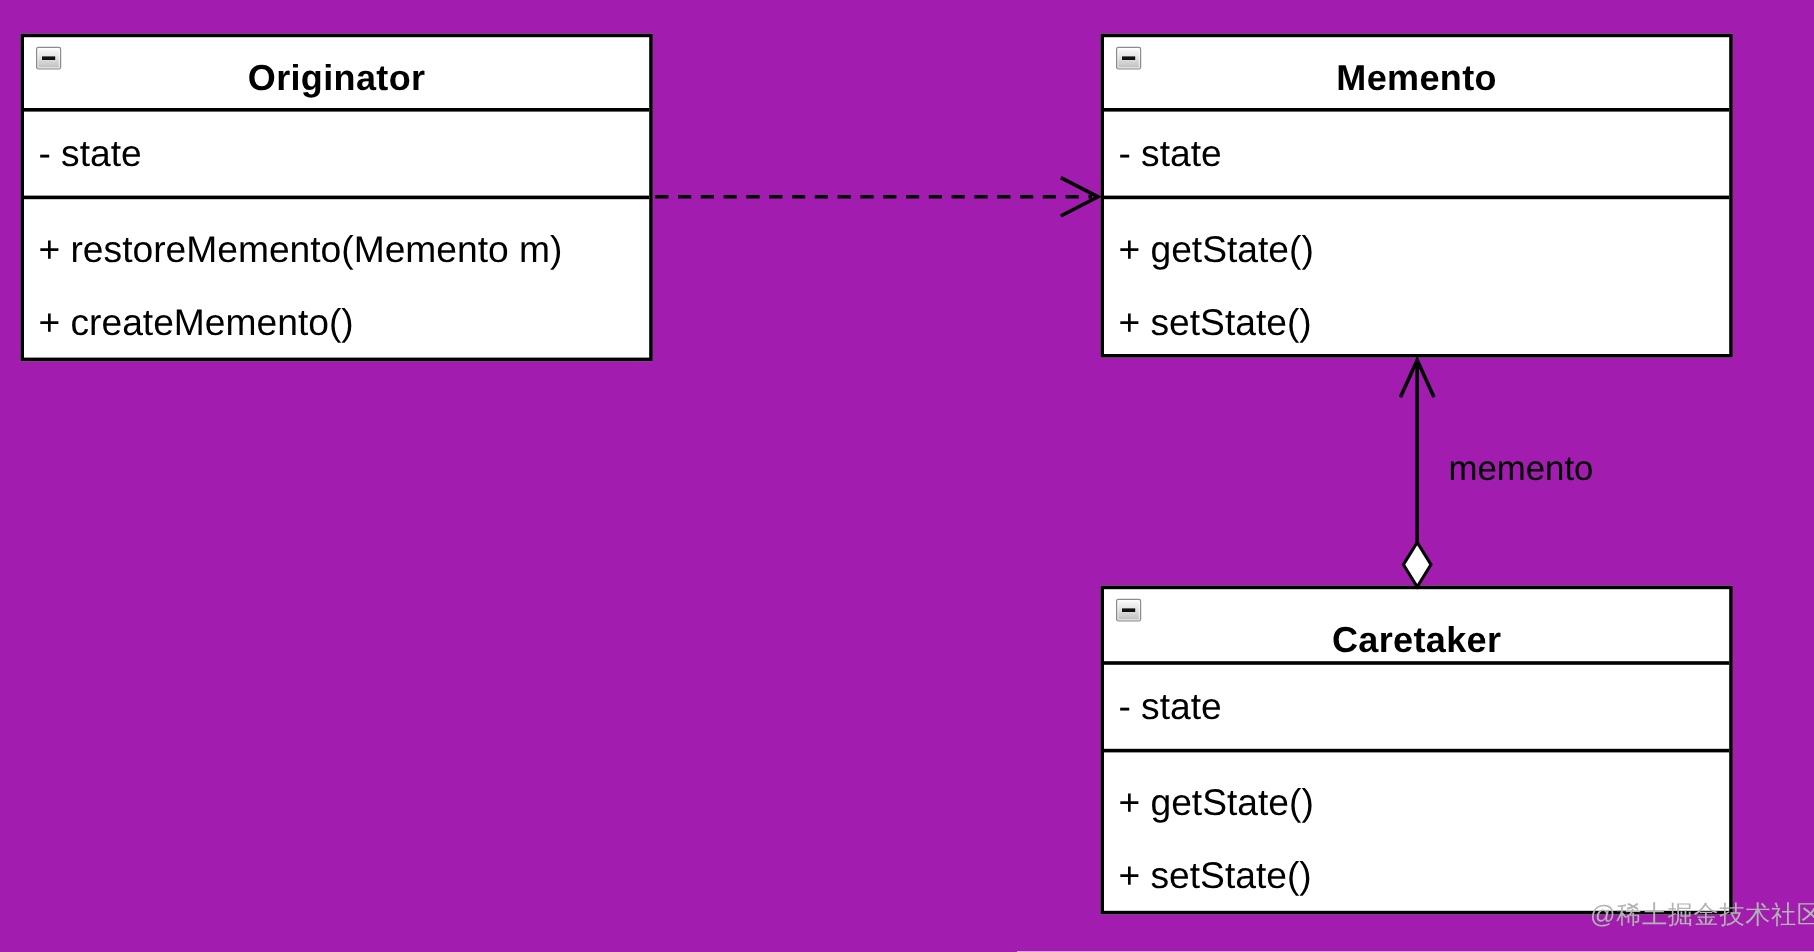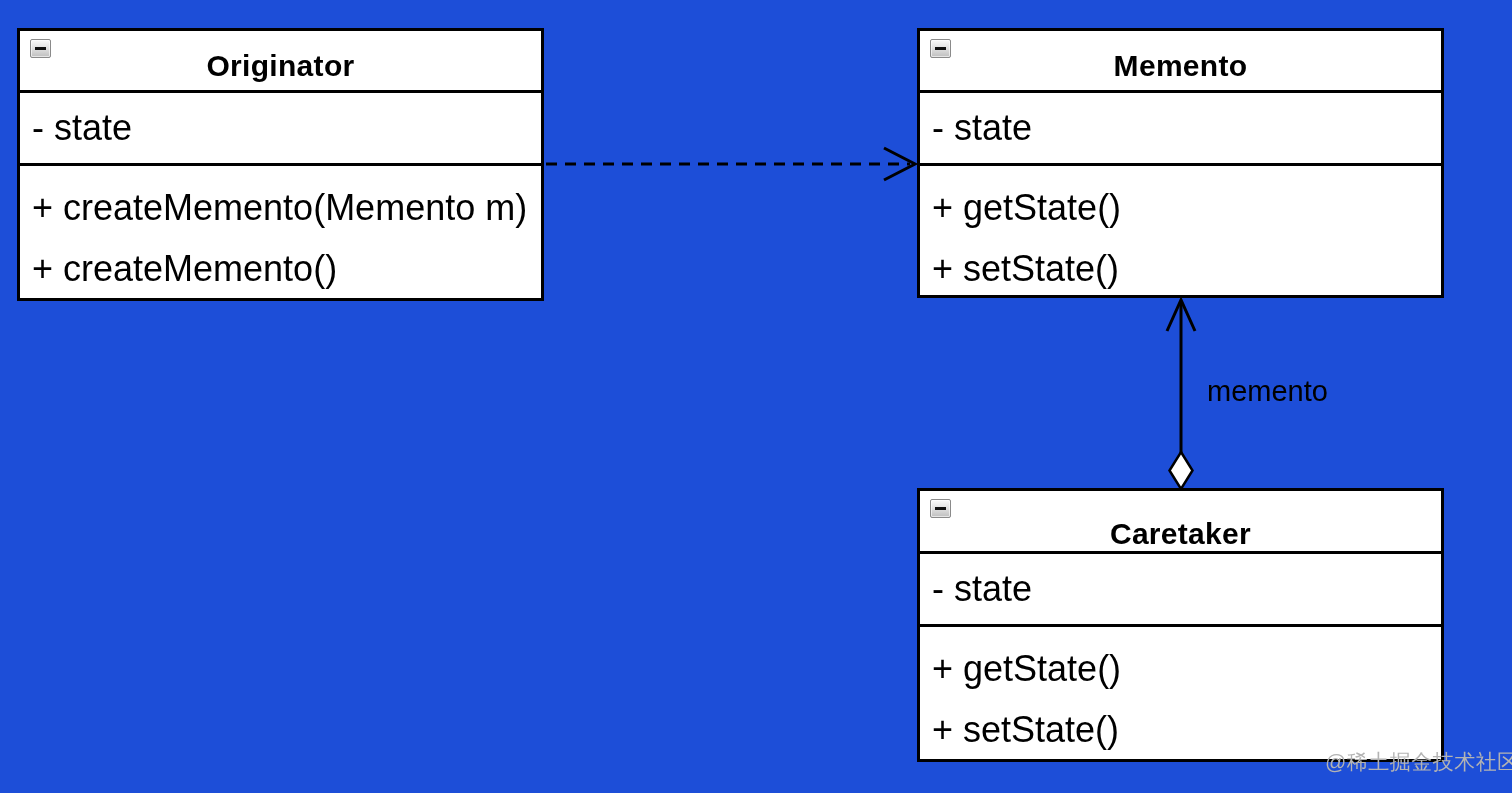--- a/index.html
+++ b/index.html
@@ -5,21 +5,21 @@
   html, body {
     margin: 0;
     padding: 0;
     background: #ffffff;
     font-family: "Liberation Sans", sans-serif;
   }
   .canvas {
     position: relative;
     width: 1512px;
     height: 793px;
-    background: #1d4ed8;
+    background: #a21caf;
     overflow: hidden;
   }
   .class-box {
     position: absolute;
     box-sizing: border-box;
     border: 3px solid #000000;
     background: #ffffff;
     display: flex;
     flex-direction: column;
   }
@@ -68,21 +68,21 @@
     align-items: center;
     padding: 0 12px;
     flex: 0 0 auto;
   }
   .methods-section {
     box-sizing: border-box;
     flex: 1 1 auto;
     padding: 26px 12px 0 12px;
   }
   .member {
-    font-size: 36px;
+    font-size: 31px;
     line-height: 32px;
     color: #000000;
     white-space: nowrap;
   }
   .methods-section .member + .member {
     margin-top: 29px;
   }
   
   #box-originator { left: 17px;  top: 28px;  width: 527px; height: 273px; }
   #box-originator .class-header { height: 62px; }
@@ -125,21 +125,21 @@
     <div class="class-header">
       <span class="collapse-button">
         <span class="minus-bar"></span>
       </span>
       <span class="class-title">Originator</span>
     </div>
     <div class="attributes-section">
       <div class="member">- state</div>
     </div>
     <div class="methods-section">
-      <div class="member">+ createMemento(Memento m)</div>
+      <div class="member">+ restoreMemento(Memento m)</div>
       <div class="member">+ createMemento()</div>
     </div>
   </div>
 
   <div class="class-box" id="box-memento">
     <div class="class-header">
       <span class="collapse-button">
         <span class="minus-bar"></span>
       </span>
       <span class="class-title">Memento</span>

